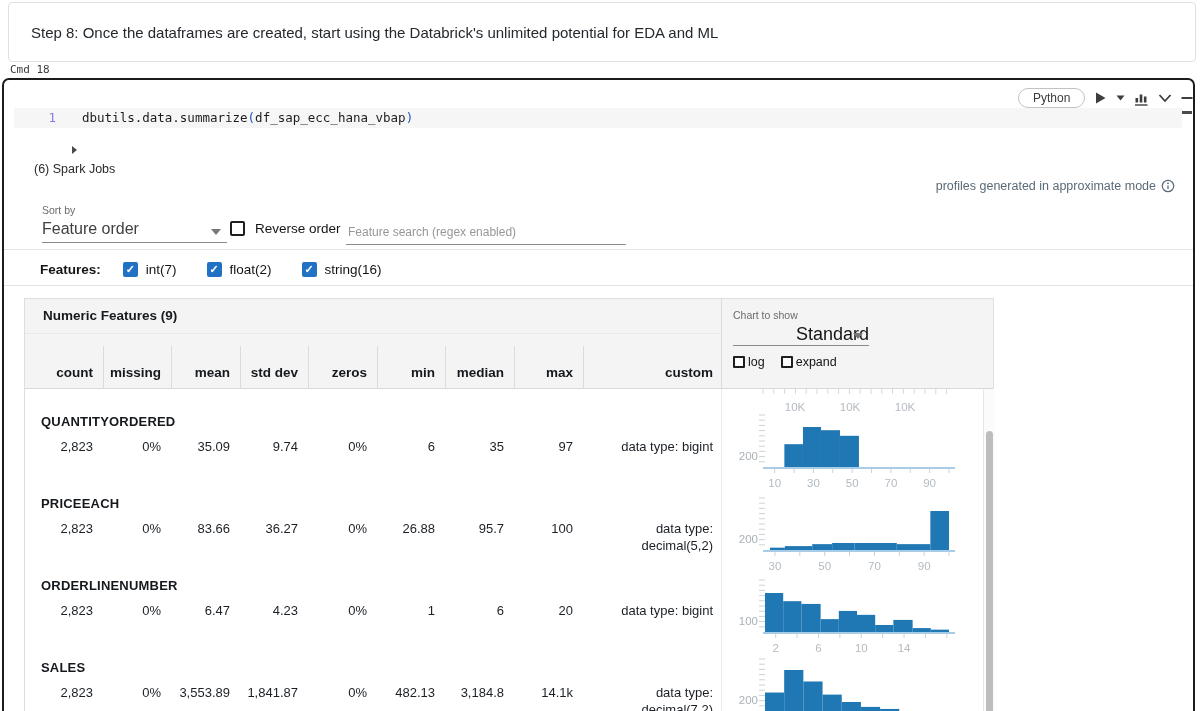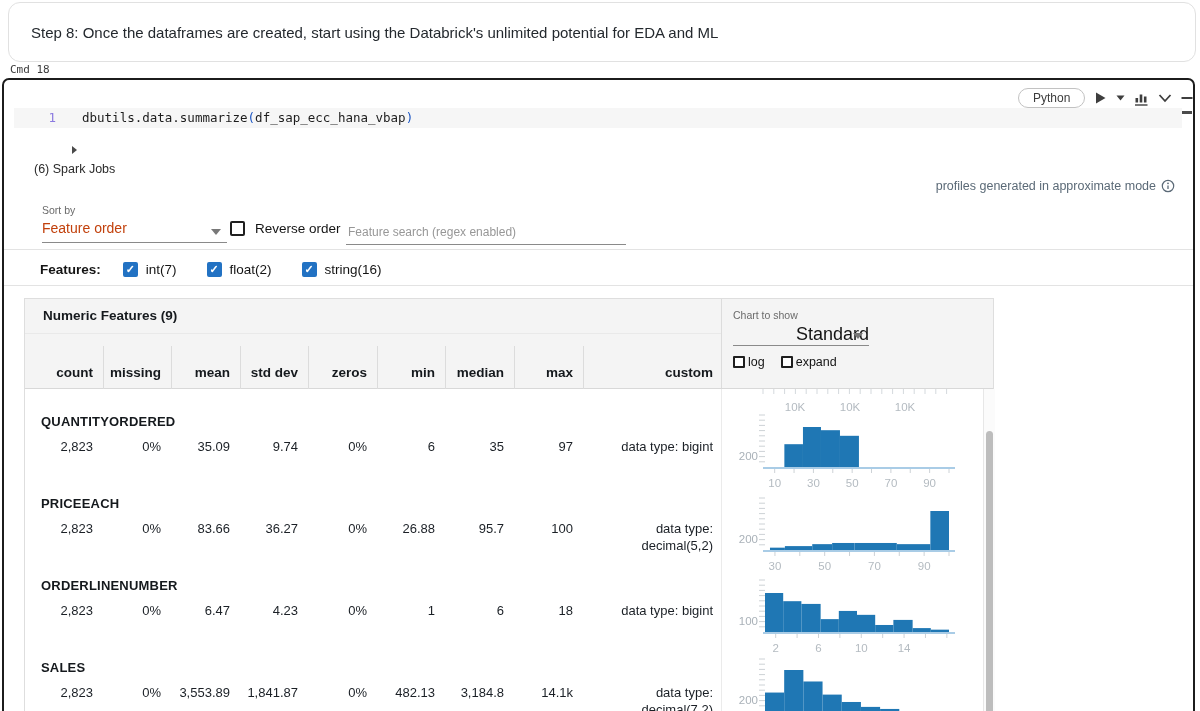--- a/index.html
+++ b/index.html
@@ -1,21 +1,21 @@
 <!DOCTYPE html>
 <html><head>
 <meta charset="utf-8">
 <style>
   html,body{margin:0;padding:0;background:#fff;}
   .stage{position:relative;width:1200px;height:711px;overflow:hidden;background:#fff;
          font-family:"Liberation Sans",sans-serif;color:#1c2228;}
 
   
   .md-cell{position:absolute;left:8px;top:2px;width:1186px;height:58px;background:#fff;
-           border:1px solid #e1e1e1;border-radius:12px;display:flex;align-items:center;}
+           border:1px solid #e1e1e1;border-radius:4px;display:flex;align-items:center;}
   .md-cell span{margin-left:22px;font-size:15px;color:#24292e;}
 
   .cmd-label{position:absolute;left:10px;top:63px;font-family:"DejaVu Sans Mono",monospace;
              font-size:11px;color:#3c3c3c;}
 
   
   .code-cell{position:absolute;left:2px;top:78px;width:1193px;height:660px;background:#fff;
              border:2px solid #1c1c1c;border-radius:7px 7px 0 0;box-sizing:border-box;}
 
   
@@ -37,21 +37,21 @@
               font-size:12.5px;color:#2b2b2b;cursor:pointer;flex-direction:column;}
   .tri{width:0;height:0;border-left:5px solid #4a4a4a;border-top:4px solid transparent;border-bottom:4px solid transparent;}
 
   
   .profile-note{position:absolute;right:18px;top:99px;display:flex;align-items:center;gap:5px;
                 font-size:12.5px;color:#5b6a77;}
 
   
   .sortby-label{position:absolute;left:38px;top:124px;font-size:10.5px;color:#6b6b6b;}
   .sortby-select{position:absolute;left:38px;top:140px;width:185px;height:22px;
-                 border-bottom:1px solid #8a8a8a;font-size:14px;color:#c2410c;cursor:pointer;}
+                 border-bottom:1px solid #8a8a8a;font-size:16px;color:#404040;cursor:pointer;}
   .caret{position:absolute;right:6px;top:9px;width:0;height:0;
          border-left:5px solid transparent;border-right:5px solid transparent;border-top:6px solid #787878;}
   .reverse{position:absolute;left:226px;top:141px;display:flex;align-items:center;gap:10px;
            font-size:13.5px;color:#141414;cursor:pointer;}
   .cb{width:15px;height:15px;border:2px solid #1f1f1f;border-radius:2px;background:#fff;box-sizing:border-box;
       display:inline-flex;align-items:center;justify-content:center;flex:0 0 auto;}
   .cb.checked{background:#2272c3;border-color:#2272c3;}
   .cb.checked::after{content:"\2713";color:#fff;font-size:11px;font-weight:bold;line-height:1;}
   .search{position:absolute;left:342px;top:140px;width:276px;height:22px;border:none;outline:none;
           border-bottom:1px solid #8a8a8a;font-family:"Liberation Sans",sans-serif;font-size:12px;color:#141414;}
@@ -272,21 +272,21 @@
         <div class="feat" style="top:189px">
           <div class="feat-name">ORDERLINENUMBER</div>
           <div class="vals">
             <span class="c0">2,823</span>
             <span class="c1">0%</span>
             <span class="c2">6.47</span>
             <span class="c3">4.23</span>
             <span class="c4">0%</span>
             <span class="c5">1</span>
             <span class="c6">6</span>
-            <span class="c7">18</span>
+            <span class="c7">20</span>
             <span class="c8">data type: bigint</span>
           </div>
         </div>
 
         <div class="feat" style="top:271px">
           <div class="feat-name">SALES</div>
           <div class="vals">
             <span class="c0">2,823</span>
             <span class="c1">0%</span>
             <span class="c2">3,553.89</span>

